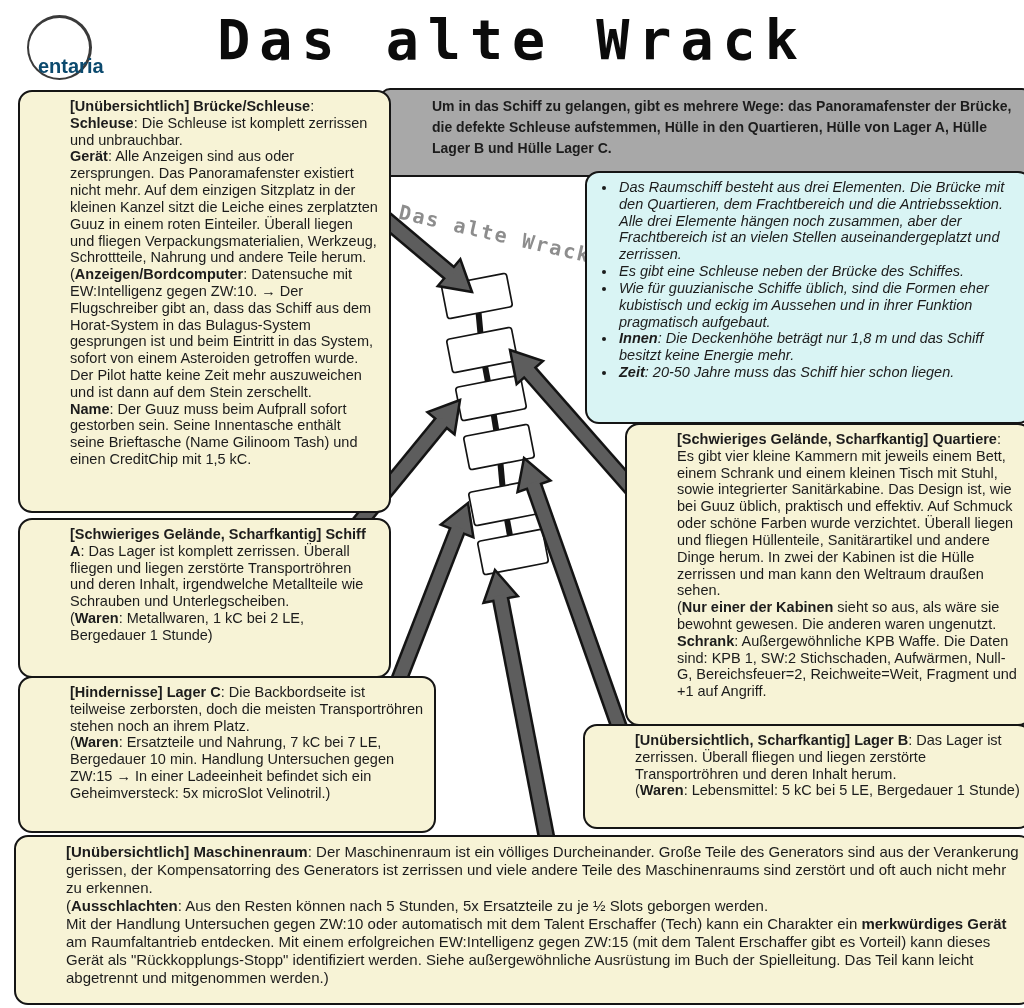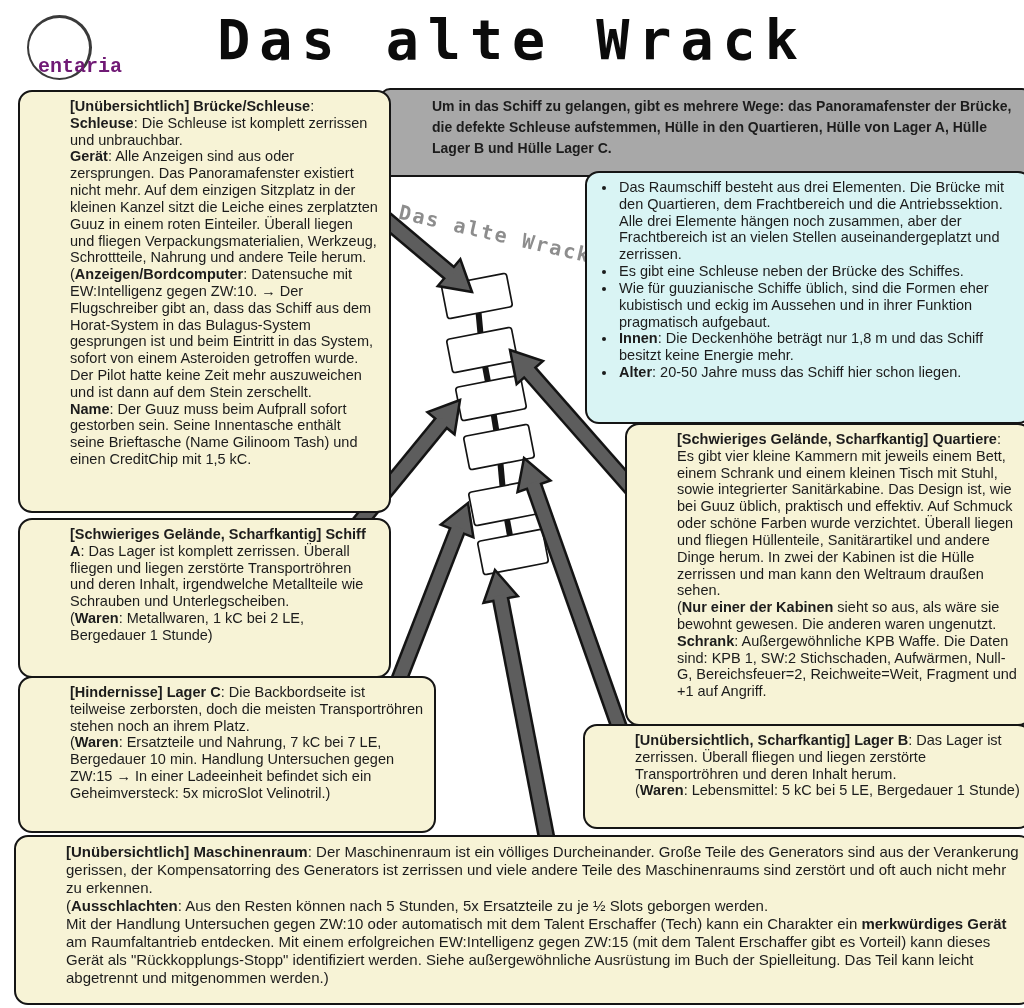--- a/index.html
+++ b/index.html
@@ -6,29 +6,29 @@
   .page{position:relative;width:1024px;height:1008px;background:#ffffff;overflow:hidden;
         font-family:"Liberation Sans",sans-serif;color:#1c1c1c;}
   #diagram-svg{position:absolute;left:0;top:0;width:1024px;height:1008px;}
   .box{position:absolute;border:2px solid #151515;border-radius:14px;padding:6px 10px;
        font-size:14.5px;line-height:1.16;background:#f7f3d6;overflow:hidden;}
   .cream{background:#f7f3d6;}
   .cyan{background:#d9f4f4;}
   .gray{background:#a8a8a8;font-weight:700;border-radius:10px;font-size:14px;line-height:1.5;}
   .big{font-size:15px;line-height:1.2;}
   .par{margin:0;padding-left:40px;}
-  .box ul{margin:0;padding-left:20px;}
+  .box ul{margin:0;padding-left:20px;font-style:italic;}
   .box li{margin:0;padding-left:2px;}
   .title{position:absolute;left:0;top:8px;width:1024px;text-align:center;
          font-family:"DejaVu Sans Mono",monospace;font-weight:700;font-size:55px;
          letter-spacing:9px;color:#0b0b0b;white-space:nowrap;}
   .logo-circle{position:absolute;left:27px;top:15px;width:60px;height:60px;border-radius:50%;
          border:2px solid #3a3a3a;border-right-width:3px;border-top-width:3px;}
-  .logo-text{position:absolute;left:38px;top:55px;font-weight:700;font-size:20px;color:#701a75;
-         font-family:Liberation Mono, monospace;letter-spacing:0px;text-align:center;}
+  .logo-text{position:absolute;left:38px;top:55px;font-weight:700;font-size:20px;color:#0c4a6e;
+         font-family:Liberation Sans, sans-serif;letter-spacing:0px;text-align:center;}
   .diagram-label{position:absolute;left:402px;top:200px;width:280px;
          font-family:"DejaVu Sans Mono",monospace;font-weight:700;font-size:20px;
          letter-spacing:2px;color:#8d8d8d;transform:rotate(13deg);transform-origin:left top;
          white-space:nowrap;}
 </style>
 </head>
 <body>
 
 <div class="page">
 
@@ -106,21 +106,21 @@
       <div class="par"><span>(</span><span style="font-weight: 700;">Anzeigen/Bordcomputer</span><span>: Datensuche mit EW:Intelligenz gegen ZW:10. → Der Flugschreiber gibt an, dass das Schiff aus dem Horat-System in das Bulagus-System gesprungen ist und beim Eintritt in das System, sofort von einem Asteroiden getroffen wurde. Der Pilot hatte keine Zeit mehr auszuweichen und ist dann auf dem Stein zerschellt.</span></div>
       <div class="par"><span style="font-weight: 700;">Name</span><span>: Der Guuz muss beim Aufprall sofort gestorben sein. Seine Innentasche enthält seine Brieftasche (Name Gilinoom Tash) und einen CreditChip mit 1,5 kC.</span></div>
     </div>
 
   <div class="box cyan" style="left:585px;top:171px;width:423px;height:237px">
       <ul>
         <li><span>Das Raumschiff besteht aus drei Elementen. Die Brücke mit den Quartieren, dem Frachtbereich und die Antriebssektion. Alle drei Elemente hängen noch zusammen, aber der Frachtbereich ist an vielen Stellen auseinandergeplatzt und zerrissen.</span></li>
         <li><span>Es gibt eine Schleuse neben der Brücke des Schiffes.</span></li>
         <li><span>Wie für guuzianische Schiffe üblich, sind die Formen eher kubistisch und eckig im Aussehen und in ihrer Funktion pragmatisch aufgebaut.</span></li>
         <li><span style="font-weight: 700;">Innen</span><span>: Die Deckenhöhe beträgt nur 1,8 m und das Schiff besitzt keine Energie mehr.</span></li>
-        <li><span style="font-weight: 700;">Alter</span><span>: 20-50 Jahre muss das Schiff hier schon liegen.</span></li>
+        <li><span style="font-weight: 700;">Zeit</span><span>: 20-50 Jahre muss das Schiff hier schon liegen.</span></li>
       </ul>
     </div>
 
   <div class="box cream" style="left:625px;top:423px;width:383px;height:287px">
       <div class="par"><span style="font-weight: 700;">[Schwieriges Gelände, Scharfkantig] Quartiere</span><span>: Es gibt vier kleine Kammern mit jeweils einem Bett, einem Schrank und einem kleinen Tisch mit Stuhl, sowie integrierter Sanitärkabine. Das Design ist, wie bei Guuz üblich, praktisch und effektiv. Auf Schmuck oder schöne Farben wurde verzichtet. Überall liegen und fliegen Hüllenteile, Sanitärartikel und andere Dinge herum. In zwei der Kabinen ist die Hülle zerrissen und man kann den Weltraum draußen sehen.</span></div>
       <div class="par"><span>(</span><span style="font-weight: 700;">Nur einer der Kabinen</span><span> sieht so aus, als wäre sie bewohnt gewesen. Die anderen waren ungenutzt.</span></div>
       <div class="par"><span style="font-weight: 700;">Schrank</span><span>: Außergewöhnliche KPB Waffe. Die Daten sind: KPB 1, SW:2 Stichschaden, Aufwärmen, Null-G, Bereichsfeuer=2, Reichweite=Weit, Fragment und +1 auf Angriff.</span></div>
     </div>
 
   <div class="box cream" style="left:18px;top:518px;width:349px;height:144px">

